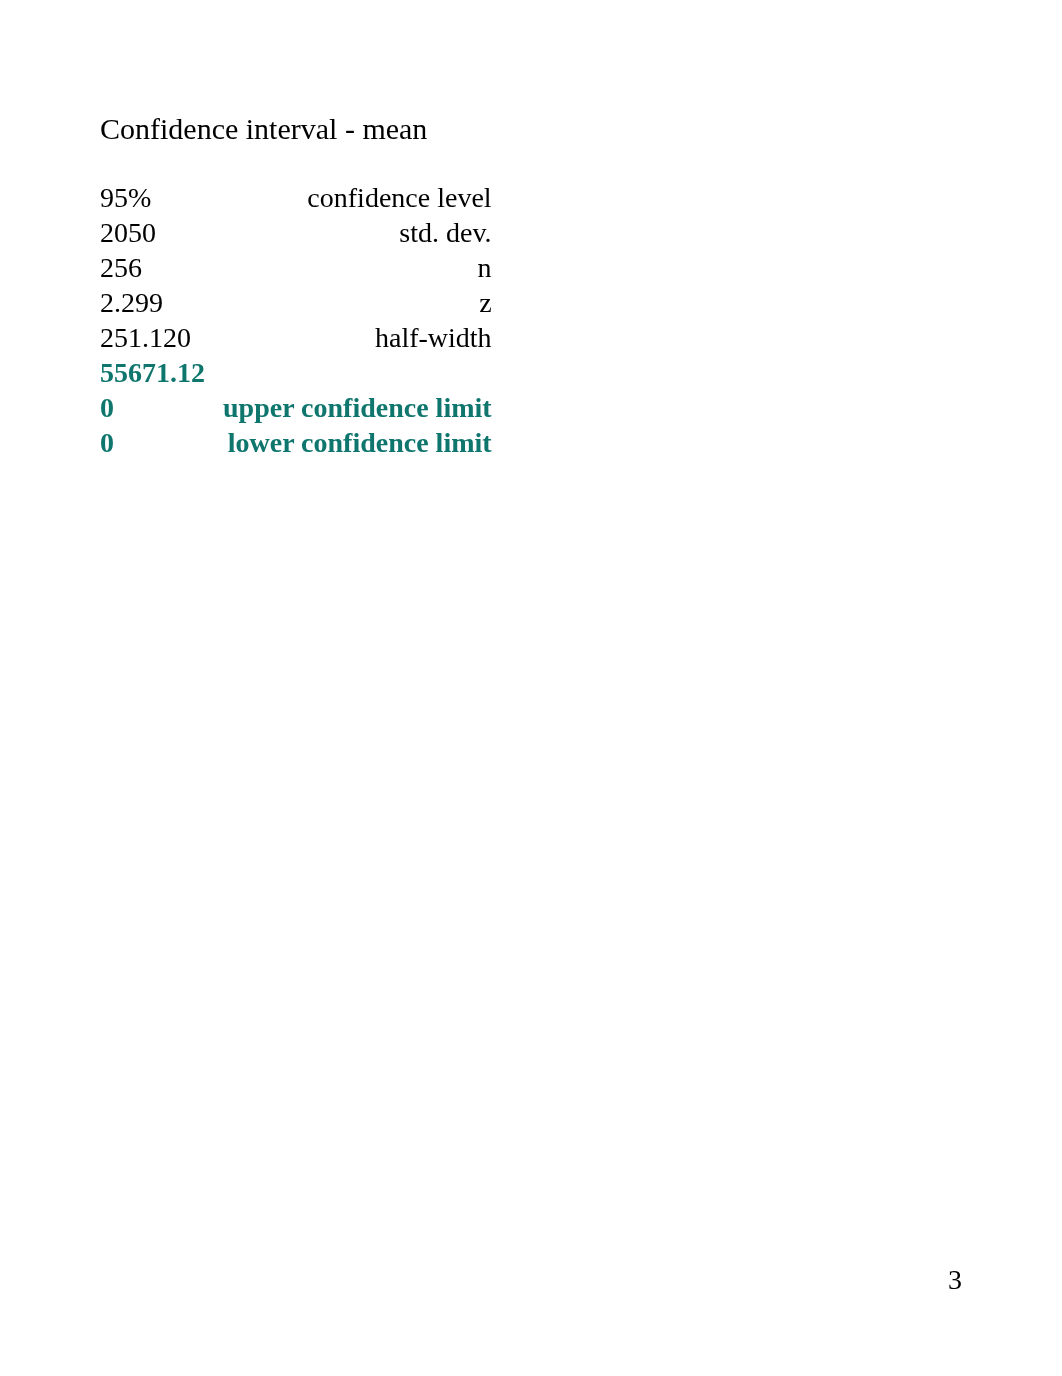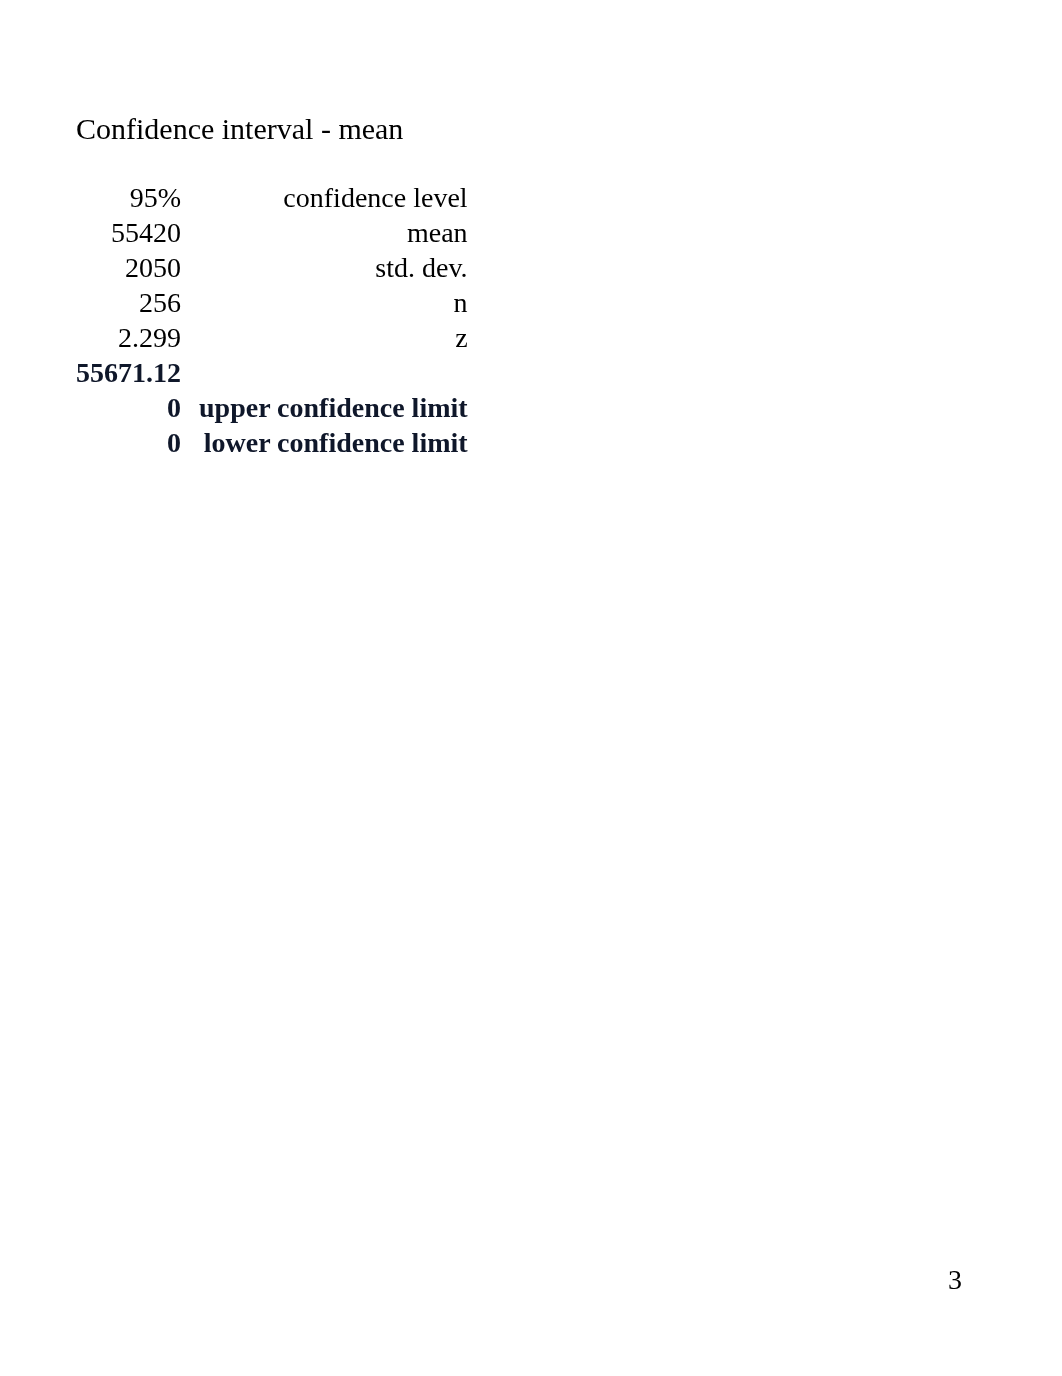--- a/index.html
+++ b/index.html
@@ -11,84 +11,83 @@
       width: 1062px;
       height: 1376px;
       background: #ffffff;
       font-family: "Times New Roman", Times, serif;
       font-size: 28px;
       color: #000000;
       position: relative;
     }
     .content {
       padding-top: 112px;
-      padding-left: 76px;
+      padding-left: 100px;
     }
     .title {
       font-size: 30px;
       margin-bottom: 34px;
     }
     .table {
       display: table;
       border-collapse: collapse;
     }
     .row {
       display: table-row;
     }
     .cell-value {
       display: table-cell;
-      text-align: right;
       padding-right: 18px;
       vertical-align: top;
       white-space: nowrap;
       min-width: 120px;
       line-height: 1.25;
     }
     .cell-label {
       display: table-cell;
       text-align: right;
       vertical-align: top;
       line-height: 1.25;
     }
     .highlight {
-      color: #0f172a;
+      color: #0f766e;
       font-weight: bold;
     }
     .page-number {
       position: absolute;
       bottom: 80px;
       right: 100px;
       font-size: 28px;
     }
   </style>
 </head>
 <body>
 
 <div class="content">
   <div class="title">Confidence interval - mean</div>
   <div class="table">
     <div class="row">
       <div class="cell-value">95%</div>
       <div class="cell-label">confidence level</div>
     </div>
     <div class="row">
-      <div class="cell-value">55420</div>
-      <div class="cell-label">mean</div>
-    </div>
-    <div class="row">
       <div class="cell-value">2050</div>
       <div class="cell-label">std. dev.</div>
     </div>
     <div class="row">
       <div class="cell-value">256</div>
       <div class="cell-label">n</div>
     </div>
     <div class="row">
       <div class="cell-value">2.299</div>
       <div class="cell-label">z</div>
+    </div>
+    <div class="row">
+      <div class="cell-value">251.120</div>
+      <div class="cell-label">half-width</div>
     </div>
     <div class="row">
       <div class="cell-value highlight">55671.12</div>
       <div class="cell-label highlight"></div>
     </div>
     <div class="row">
       <div class="cell-value highlight">0</div>
       <div class="cell-label highlight">upper confidence limit</div>
     </div>
     <div class="row">

